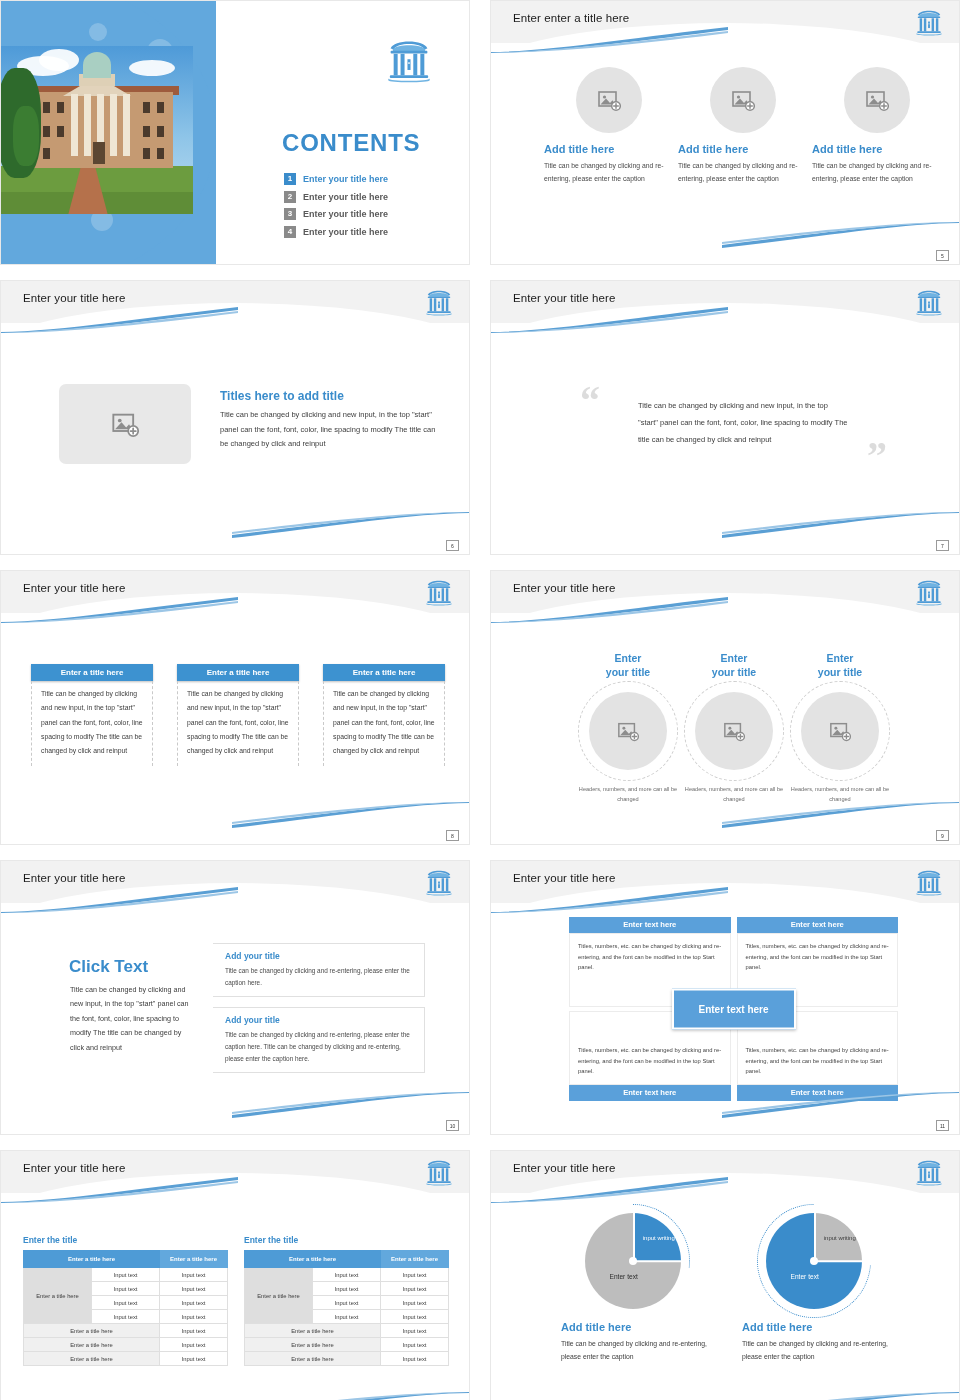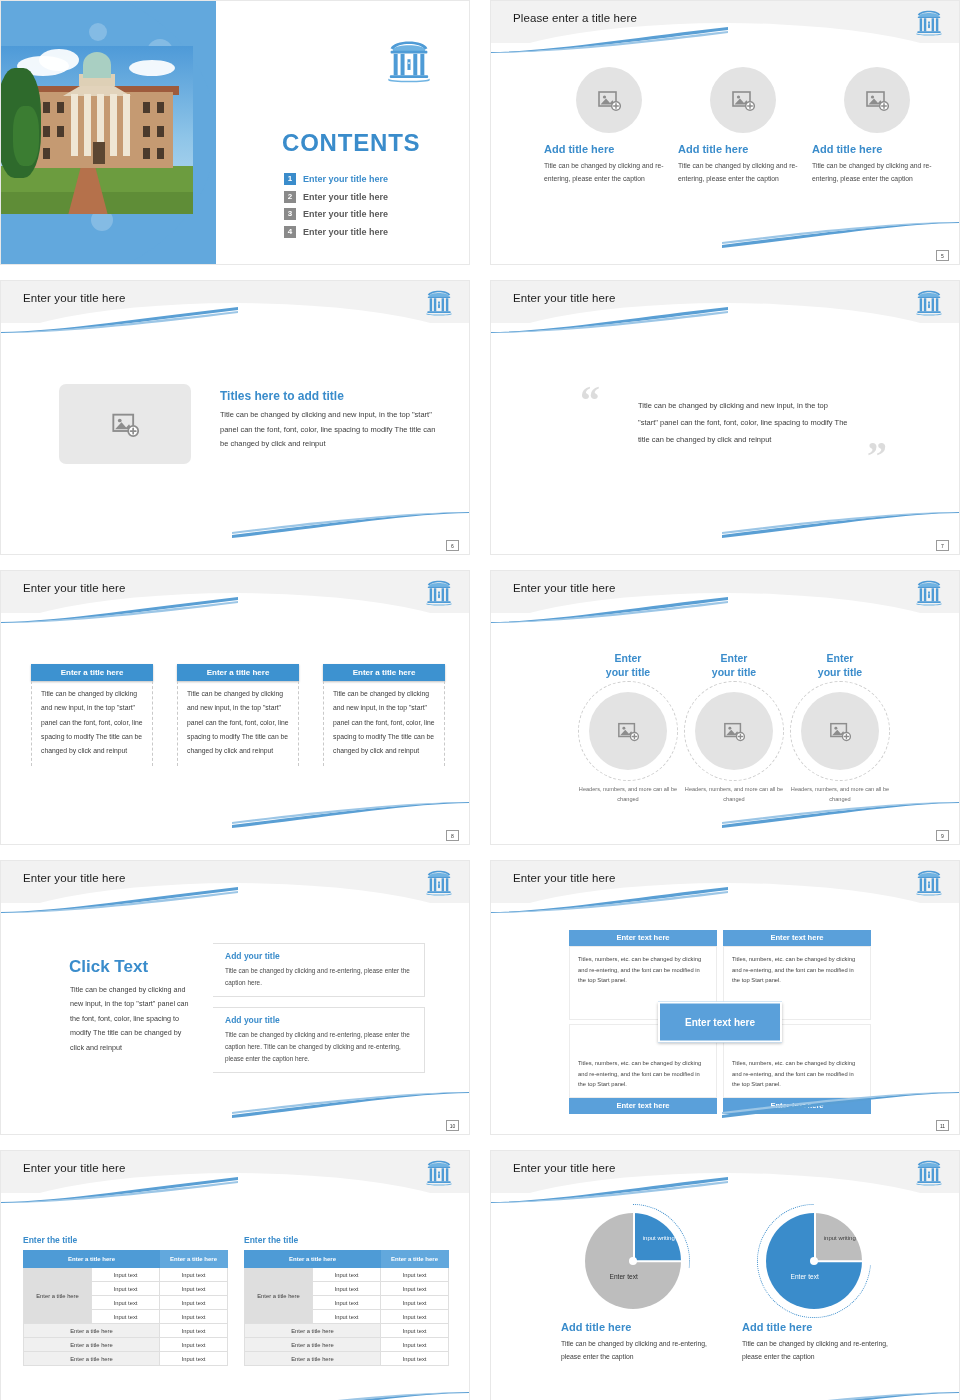--- a/index.html
+++ b/index.html
@@ -153,21 +153,21 @@
 
   
   .s7-big { position:absolute; left:68px; top:96px; font-size:17px; color:#3a8ccb; font-weight:bold; }
   .s7-p { position:absolute; left:69px; top:122px; width:124px; font-size:7.2px; color:#3d3d3d; line-height:2.0; }
   .s7-box { position:absolute; left:212px; width:212px; border:1px solid #e0e0e0;
             border-left:none; padding:7px 10px 9px 12px; }
   .s7-h { font-size:8.5px; color:#3a8ccb; font-weight:bold; margin-bottom:4px; }
   .s7-t { font-size:6.4px; color:#4a4a4a; line-height:1.9; }
 
   
-  .s8-wrap { position:absolute; left:78px; top:69px; width:302px; }
+  .s8-wrap { position:absolute; left:78px; top:56px; width:329px; }
   .s8-bar { background:#5aa0da; color:#fff; font-size:7.6px; height:16px;
             line-height:16px; text-align:center; font-weight:600; }
   .s8-cell { background:#fff; border:1px solid #ececec; height:74px; padding:7px 8px;
              font-size:5.8px; color:#444; line-height:1.85; }
   .s8-center { position:absolute; left:50%; top:50%; transform:translate(-50%,-50%);
                width:124px; height:41px; background:#5aa0da; color:#fff;
                font-size:10px; font-weight:600; display:flex; align-items:center;
                justify-content:center; border:2px solid #fff;
                box-shadow:0 1px 3px rgba(0,0,0,.28); z-index:4; }
 
@@ -304,21 +304,21 @@
         <span class="toc-num">4</span>
         <span class="toc-lbl">Enter your title here</span>
       </div>
     </div>
   </div>
 
   <div class="slide">
     <div class="hdr">
         <div class="curve"></div>
       </div>
-    <div class="hdr-title">Please enter a title here</div>
+    <div class="hdr-title">Enter enter a title here</div>
     <svg class="logo">
         <use href="#sym-logo"></use>
       </svg>
     <svg class="swoosh-tl">
         <use href="#sym-swoosh-tl"></use>
       </svg>
     <svg class="swoosh-br">
         <use href="#sym-swoosh-br"></use>
       </svg>
 

